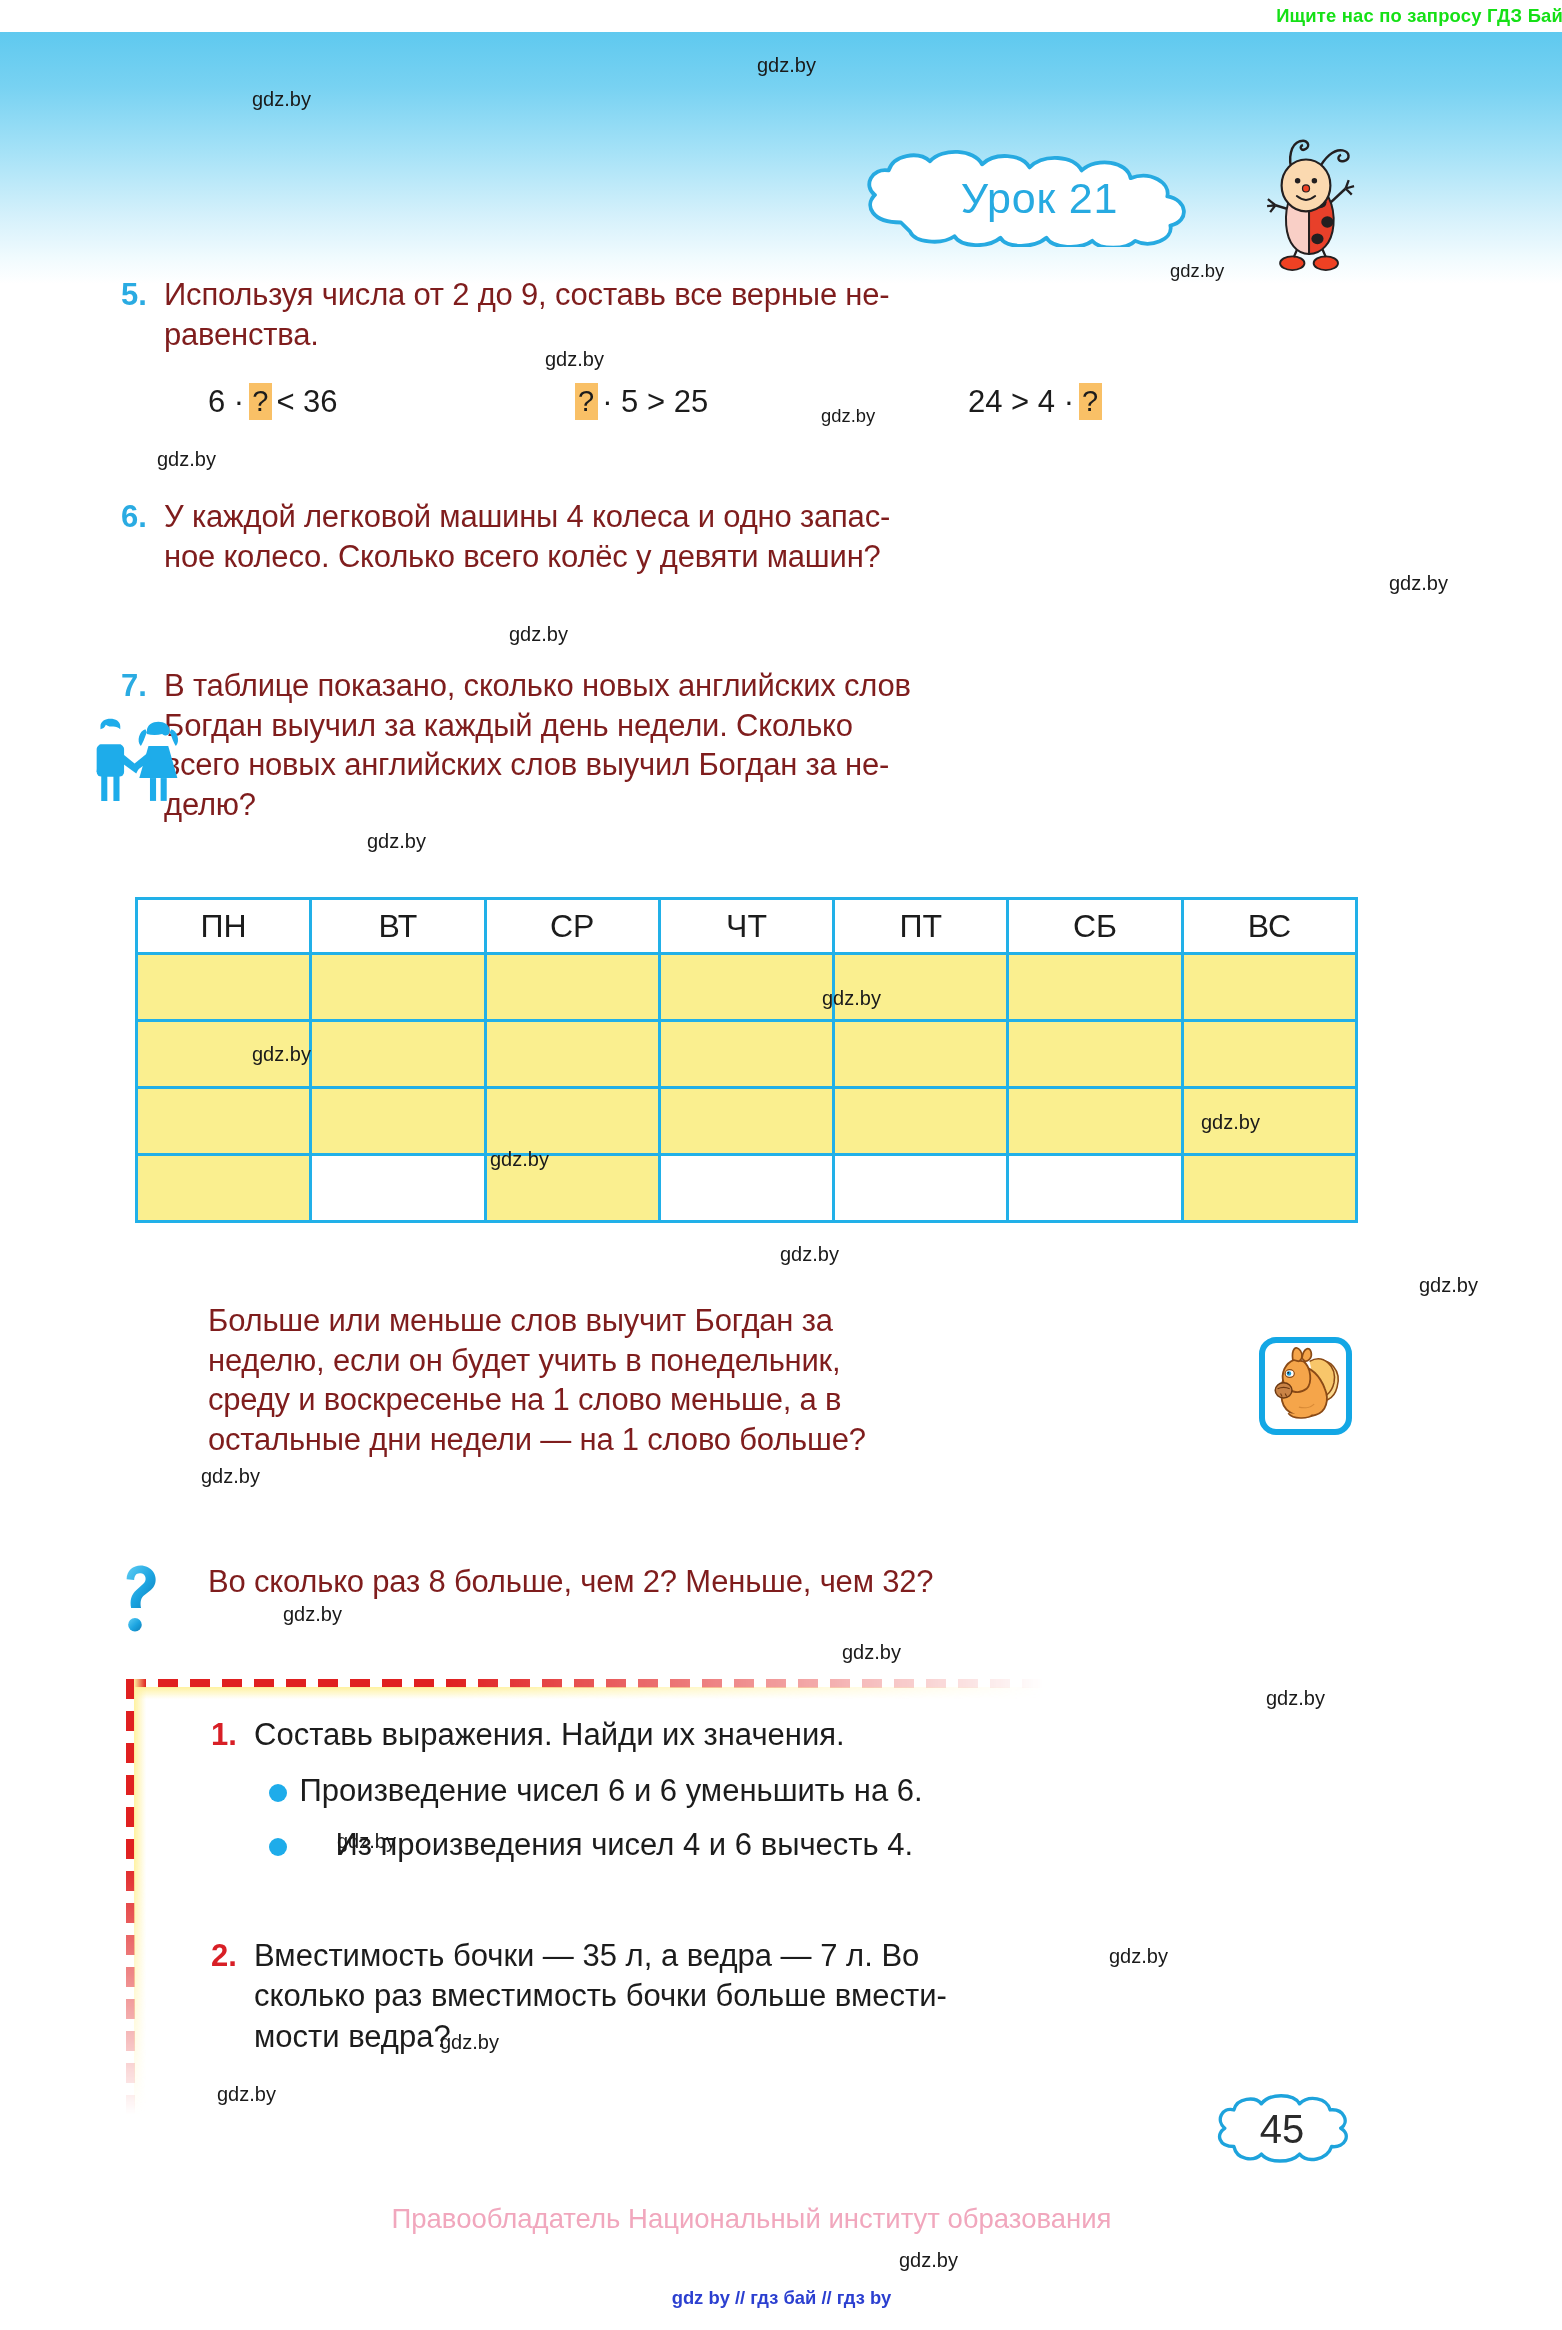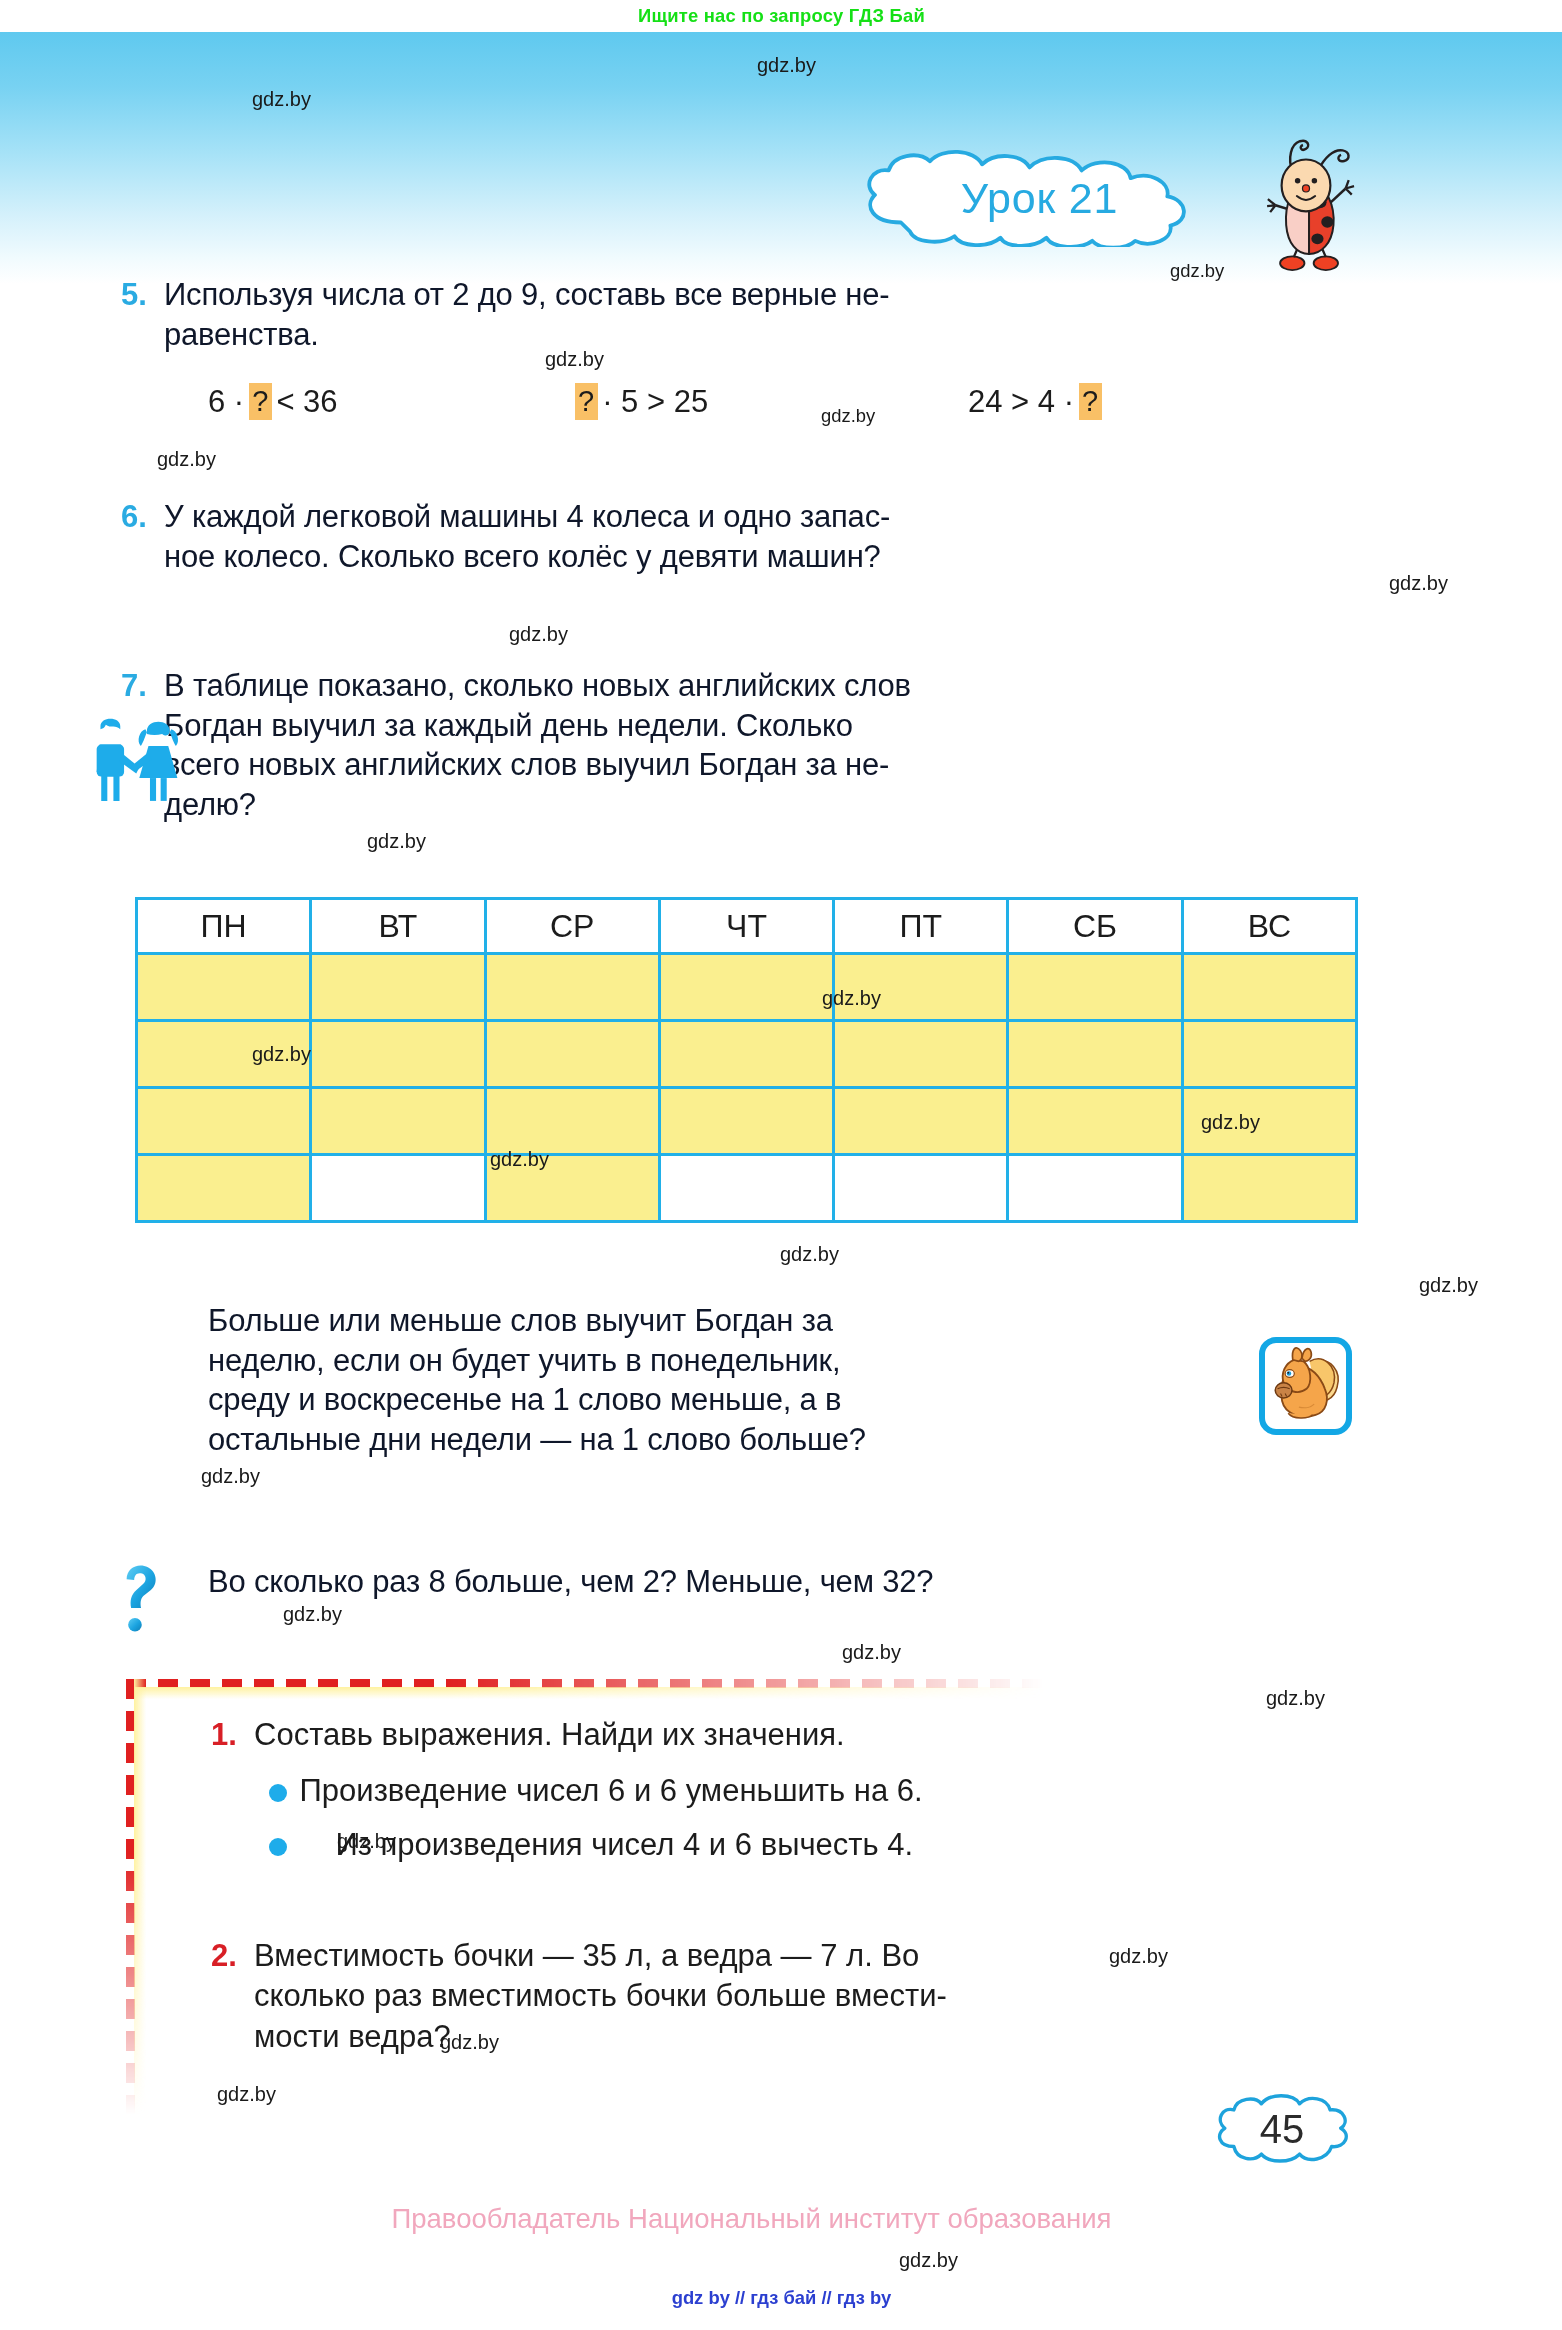--- a/index.html
+++ b/index.html
@@ -19,21 +19,21 @@
 
   
   .promo-banner {
     position: absolute;
     top: 0; left: 0;
     width: 1563px;
     height: 32px;
     background: #ffffff;
     display: flex;
     align-items: center;
-    justify-content: center;
+    justify-content: flex-end;
     z-index: 40;
   }
   .promo-banner span {
     color: #15e016;
     font-size: 18.4px;
     font-weight: 700;
     letter-spacing: 0.2px;
   }
 
   
@@ -110,21 +110,21 @@
   .ex-num {
     color: #2aabe2;
     font-size: 31px;
     font-weight: 700;
     width: 43px;
     flex: 0 0 43px;
     line-height: 1.28;
   }
   .ex-body {
     font-size: 31px;
-    color: #0f172a;
+    color: #7f1d1d;
     line-height: 1.28;
     letter-spacing: -0.2px;
   }
 
   .eq-row {
     position: absolute;
     font-size: 31px;
     color: #1c1c1c;
     display: flex;
     align-items: center;

